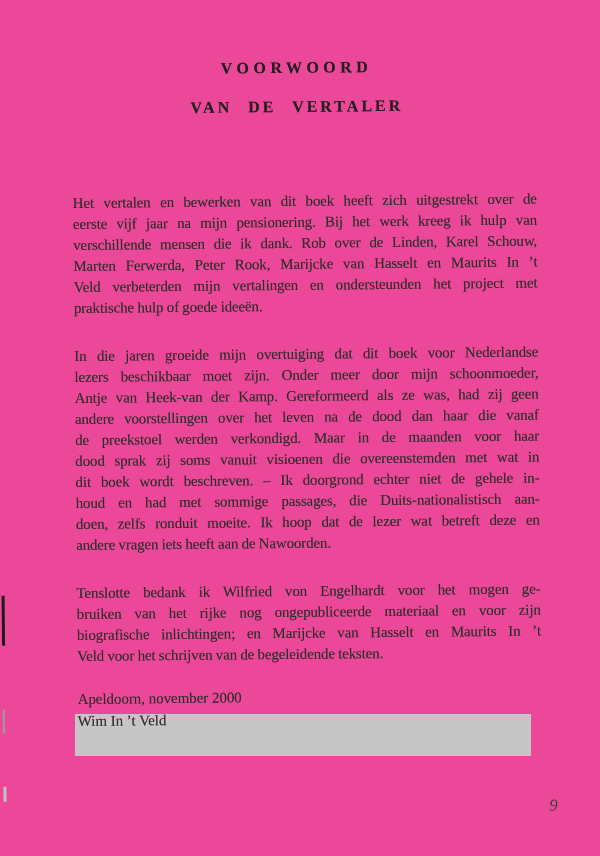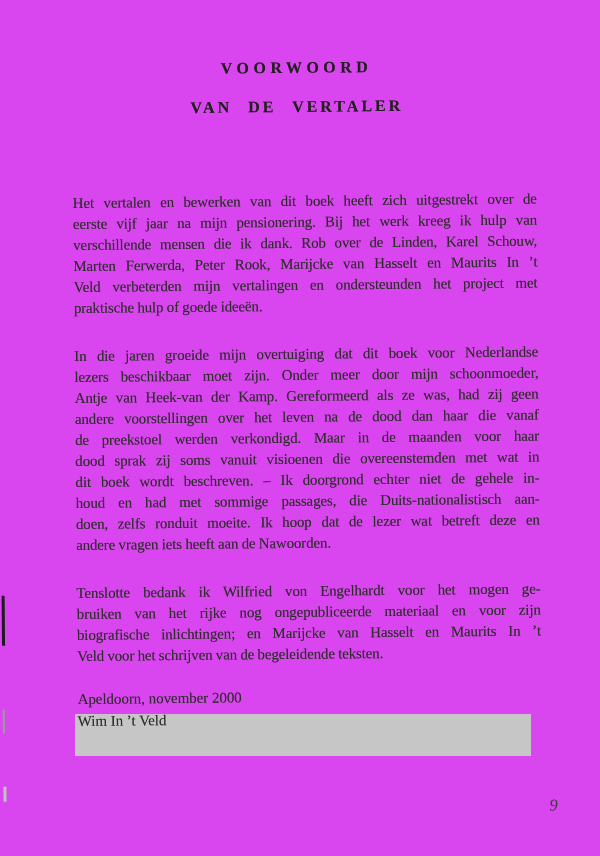--- a/index.html
+++ b/index.html
@@ -1,20 +1,20 @@
 <!DOCTYPE html>
 <html><head>
 <meta charset="utf-8">
 <style>
   html, body { margin: 0; padding: 0; background: #ffffff; }
   .page {
     position: relative;
     width: 600px;
     height: 856px;
-    background: #d946ef;
+    background: #ec4899;
     overflow: hidden;
     font-family: "Liberation Serif", serif;
   }
   
   .scan {
     position: absolute;
     inset: 0;
     z-index: 1;
     transform: rotate(-0.55deg);
     transform-origin: 75px 430px;

